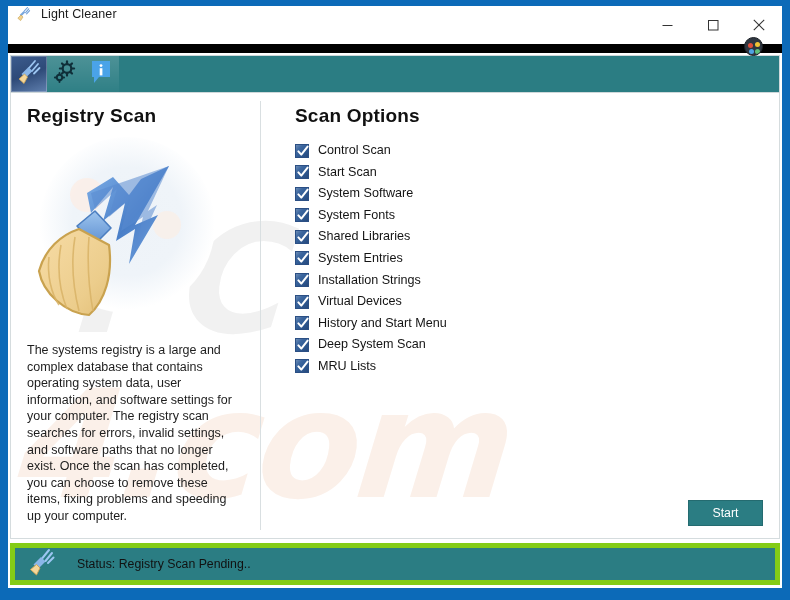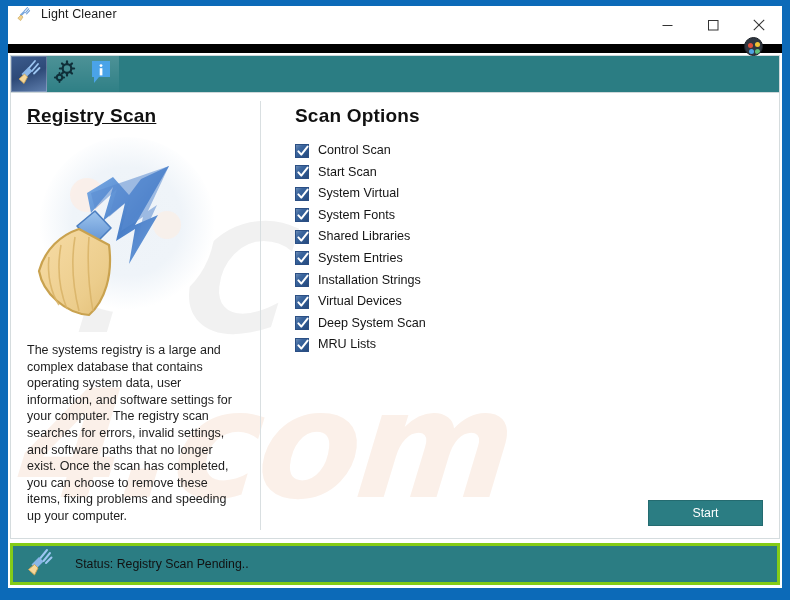--- a/index.html
+++ b/index.html
@@ -202,21 +202,21 @@
     z-index: 1;
     padding: 12px 0 0 34px;
   }
 
   .panel-title {
     font-size: 19px;
     font-weight: 700;
     color: #111111;
     letter-spacing: .2px;
   }
-  #left-panel .panel-title { padding-left: 16px; text-decoration: underline; }
+  #left-panel .panel-title { padding-left: 16px; }
 
   
   #broom-art {
     width: 230px;
     height: 195px;
     margin: 6px auto 0 6px;
     position: relative;
   }
 
   
@@ -260,21 +260,21 @@
   }
 
   
   #start-row {
     position: absolute;
     right: 16px;
     bottom: 12px;
     z-index: 2;
   }
   #start-button {
-    width: 115px;
+    width: 75px;
     height: 26px;
     background: #2b7d83;
     border: 1px solid #246b70;
     color: #ffffff;
     font-size: 12.3px;
     font-family: "Liberation Sans", sans-serif;
     display: flex;
     align-items: center;
     justify-content: center;
     cursor: default;
@@ -282,21 +282,21 @@
 
   
   #statusbar-wrap {
     flex: 0 0 auto;
     padding: 4px 2px 3px 2px;
     background: #ffffff;
   }
   #statusbar {
     height: 42px;
     background: #2b7d83;
-    border: 3px solid #84cc16;
+    border: 5px solid #84cc16;
     display: flex;
     align-items: center;
     gap: 10px;
     padding-left: 12px;
   }
   #status-text {
     font-size: 12.3px;
     color: #111111;
     margin-left: 10px;
   }
@@ -483,21 +483,21 @@
                 </svg>
               </span>
               <span class="opt-label">Start Scan</span>
             </div>
             <div class="opt-row">
               <span class="cbox">
                 <svg width="12" height="13" viewBox="0 0 12 13">
                   <path d="M1.4 6.4 L4.3 9.6 L10.6 1.6" fill="none" stroke="#ffffff" stroke-width="2" stroke-linecap="round" stroke-linejoin="round"></path>
                 </svg>
               </span>
-              <span class="opt-label">System Virtual</span>
+              <span class="opt-label">System Software</span>
             </div>
             <div class="opt-row">
               <span class="cbox">
                 <svg width="12" height="13" viewBox="0 0 12 13">
                   <path d="M1.4 6.4 L4.3 9.6 L10.6 1.6" fill="none" stroke="#ffffff" stroke-width="2" stroke-linecap="round" stroke-linejoin="round"></path>
                 </svg>
               </span>
               <span class="opt-label">System Fonts</span>
             </div>
             <div class="opt-row">
@@ -524,20 +524,28 @@
               </span>
               <span class="opt-label">Installation Strings</span>
             </div>
             <div class="opt-row">
               <span class="cbox">
                 <svg width="12" height="13" viewBox="0 0 12 13">
                   <path d="M1.4 6.4 L4.3 9.6 L10.6 1.6" fill="none" stroke="#ffffff" stroke-width="2" stroke-linecap="round" stroke-linejoin="round"></path>
                 </svg>
               </span>
               <span class="opt-label">Virtual Devices</span>
+            </div>
+            <div class="opt-row">
+              <span class="cbox">
+                <svg width="12" height="13" viewBox="0 0 12 13">
+                  <path d="M1.4 6.4 L4.3 9.6 L10.6 1.6" fill="none" stroke="#ffffff" stroke-width="2" stroke-linecap="round" stroke-linejoin="round"></path>
+                </svg>
+              </span>
+              <span class="opt-label">History and Start Menu</span>
             </div>
             <div class="opt-row">
               <span class="cbox">
                 <svg width="12" height="13" viewBox="0 0 12 13">
                   <path d="M1.4 6.4 L4.3 9.6 L10.6 1.6" fill="none" stroke="#ffffff" stroke-width="2" stroke-linecap="round" stroke-linejoin="round"></path>
                 </svg>
               </span>
               <span class="opt-label">Deep System Scan</span>
             </div>
             <div class="opt-row">

